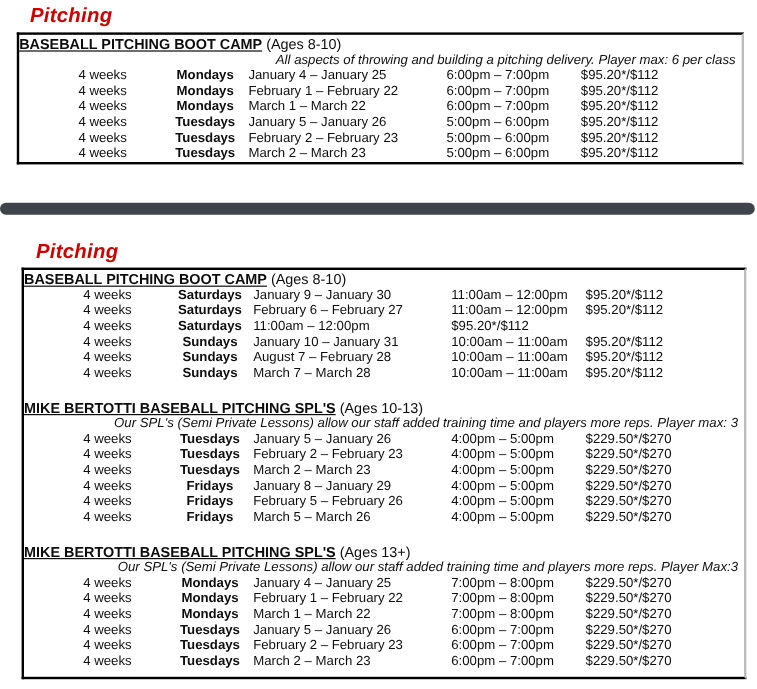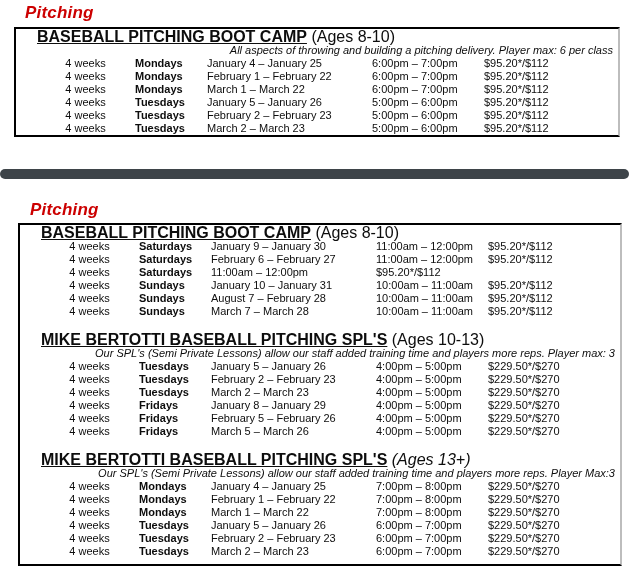--- a/index.html
+++ b/index.html
@@ -14,31 +14,31 @@
   #heading-1{left:25px;top:3px;}
   #heading-2{left:30px;top:200px;}
   .box{
     position:absolute;background:#ffffff;
     border:2px solid #000000;border-right-color:#bdbdbd;
     padding-top:1px;box-sizing:border-box;
   }
   #box-1{left:14px;top:27px;width:606px;}
   #box-2{left:18px;top:223px;width:604px;min-height:343px;}
   .section + .section{margin-top:15px;}
-  .sec-title{font-size:16px;line-height:14px;padding:0 21px;white-space:nowrap;}
+  .sec-title{font-size:12px;line-height:14px;padding:0 0;white-space:nowrap;}
   .sec-title .t{font-weight:bold;text-decoration:underline;}
   .sec-title .ages{font-weight:normal;}
-  .sec-title .ages.it{font-style:italic;}
+  .sec-title .ages.it{}
   .desc{font-size:11px;line-height:13px;font-style:italic;padding:0 5px;white-space:nowrap;text-align:right;}
   .row{
     display:grid;grid-template-columns:99px 72px 165px 112px 1fr;
     padding-left:20px;font-size:11px;line-height:13px;white-space:nowrap;
   }
   .c-weeks{text-align:center;}
-  .c-day{font-weight:bold;}
+  .c-day{font-weight:bold;text-align:center;}
   .divider{
     position:absolute;left:0;top:169px;width:629px;height:10px;
     border-radius:5px;background:#3e4449;
   }
 </style>
 </head>
 <body>
 
 <div class="canvas">
   <div class="heading" id="heading-1" style="color: rgb(204, 0, 0);">Pitching</div>

